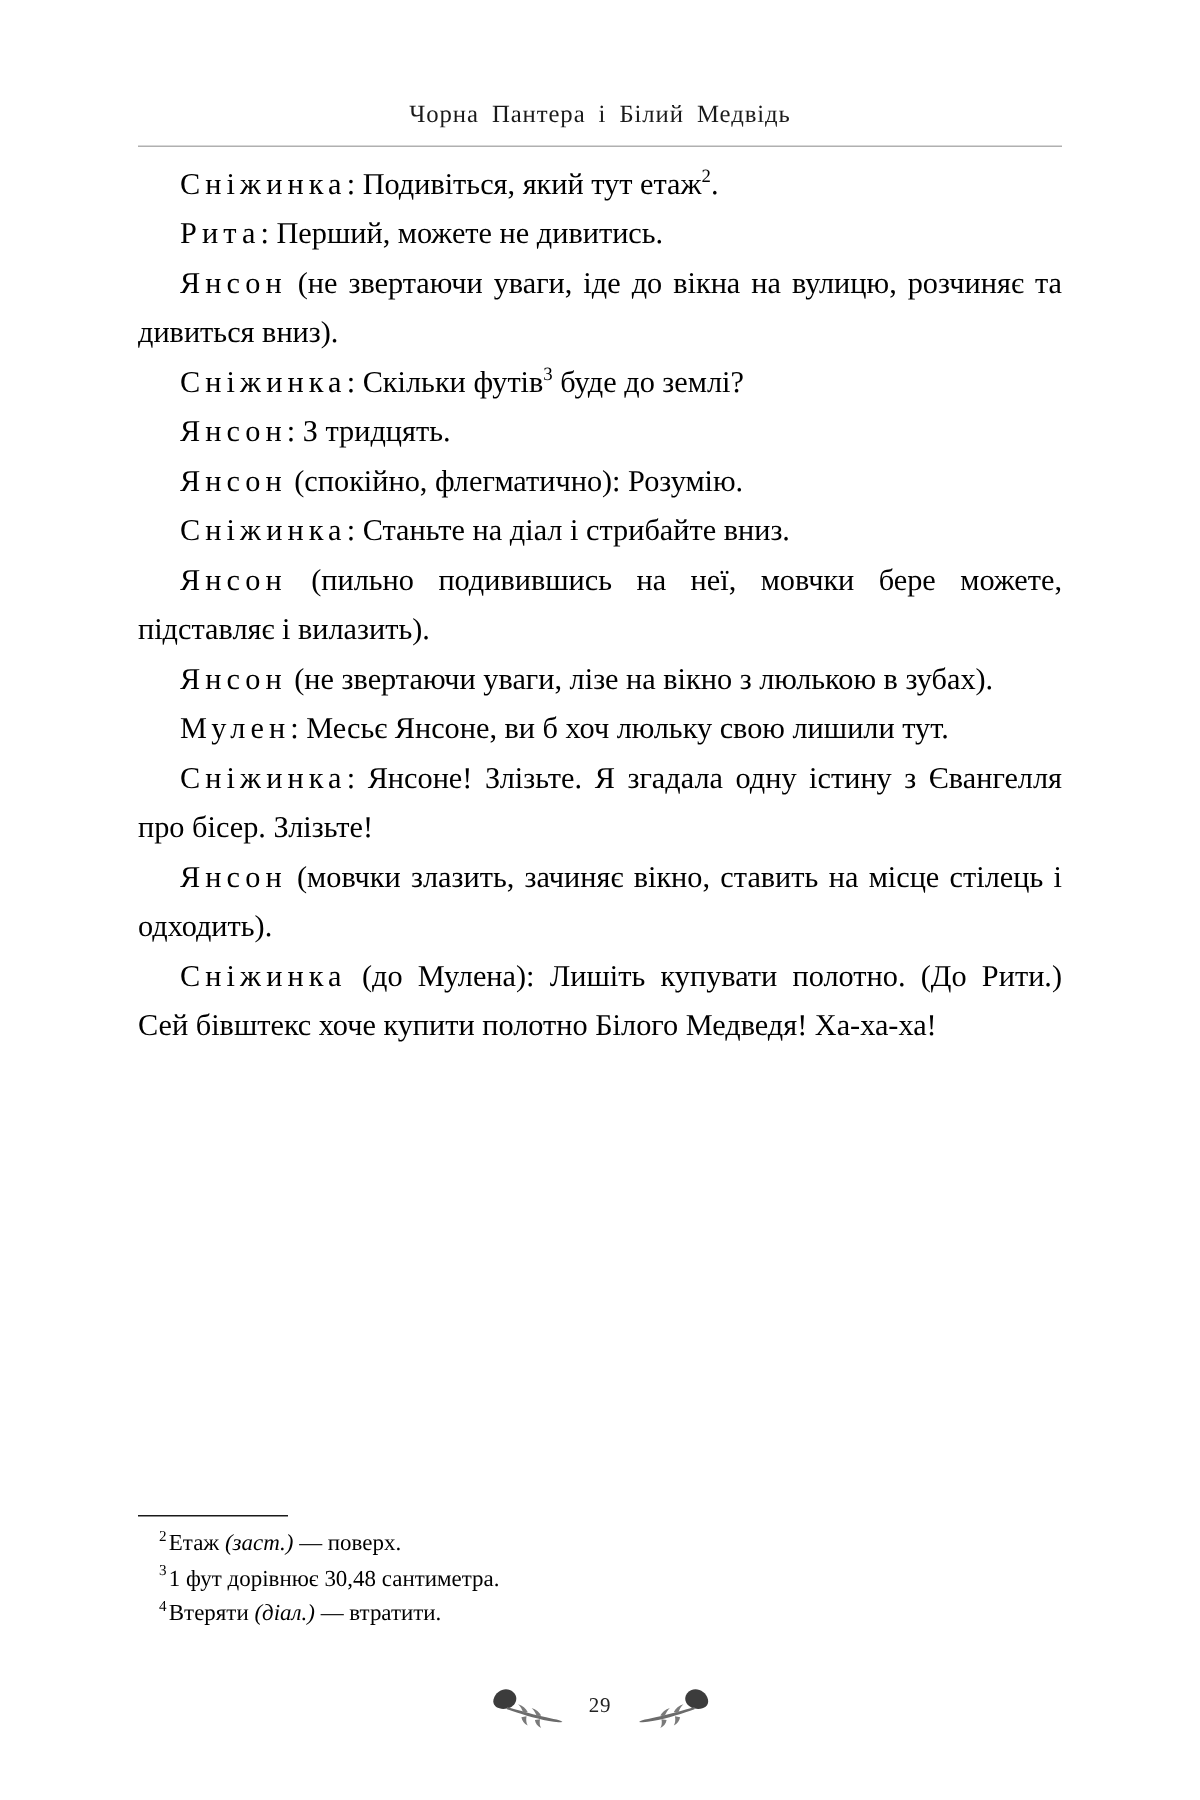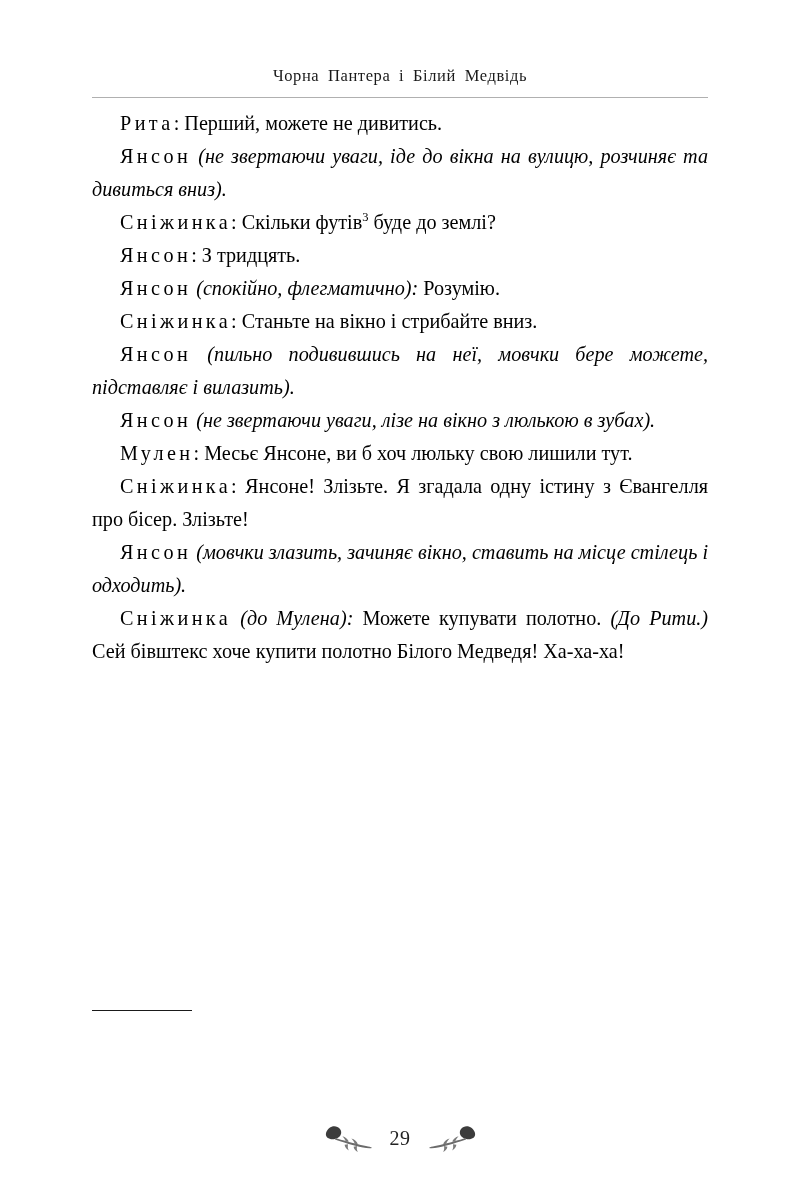--- a/index.html
+++ b/index.html
@@ -58,21 +58,20 @@
     text-align: justify;
     text-indent: 28px;
     text-justify: inter-word;
     hyphens: manual;
   }
 
   .speaker {
     letter-spacing: 3.4px;
   }
   .stage {
-    font-style: italic;
   }
   sup.fn {
     font-size: 0.62em;
     vertical-align: super;
     line-height: 0;
   }
 
   
   .fn-rule {
     position: absolute;
@@ -108,21 +107,21 @@
     position: absolute;
     left: 0;
     top: 1118px;
     width: 800px;
     display: flex;
     align-items: center;
     justify-content: center;
     gap: 14px;
   }
   .folio-num {
-    font-size: 20px;
+    font-size: 14px;
     color: #222;
     letter-spacing: 0.5px;
   }
   .orn {
     width: 54px;
     height: 32px;
     display: block;
   }
   .orn.flip { transform: scaleX(-1); }
 </style>
@@ -130,36 +129,43 @@
 <body>
 
 <div class="page">
 
   <div class="running-head">Чорна Пантера і Білий Медвідь</div>
 
   <div class="head-rule"></div>
 
   <div class="body-block">
 
+  <p class="para"><span class="speaker">Сніжинка</span>: <span>Подивіться, який тут етаж</span><sup class="fn">2</sup>.</p>
       <p class="para"><span class="speaker">Рита</span>: <span>Перший, можете не дивитись.</span></p>
       <p class="para"><span class="speaker">Янсон</span> <span class="stage">(не звертаючи уваги, іде до вікна на вулицю, розчиняє та дивиться вниз).</span></p>
       <p class="para"><span class="speaker">Сніжинка</span>: <span>Скільки футів</span><sup class="fn">3</sup> буде до землі?</p>
       <p class="para"><span class="speaker">Янсон</span>: <span>З тридцять.</span></p>
       <p class="para"><span class="speaker">Янсон</span> <span class="stage">(спокійно, флегматично):</span><span> Розумію.</span></p>
-      <p class="para"><span class="speaker">Сніжинка</span>: <span>Станьте на вікно і стрибайте вниз.</span></p>
+      <p class="para"><span class="speaker">Сніжинка</span>: <span>Станьте на діал і стрибайте вниз.</span></p>
       <p class="para"><span class="speaker">Янсон</span> <span class="stage">(пильно подивившись на неї, мовчки бере можете, підставляє і вилазить).</span></p>
       <p class="para"><span class="speaker">Янсон</span> <span class="stage">(не звертаючи уваги, лізе на вікно з люлькою в зубах).</span></p>
       <p class="para"><span class="speaker">Мулен</span>: <span>Месьє Янсоне, ви б хоч люльку свою лишили тут.</span></p>
       <p class="para"><span class="speaker">Сніжинка</span>: <span>Янсоне! Злізьте. Я згадала одну істину з Євангелля про бісер. Злізьте!</span></p>
       <p class="para"><span class="speaker">Янсон</span> <span class="stage">(мовчки злазить, зачиняє вікно, ставить на місце стілець і одходить).</span></p>
-      <p class="para"><span class="speaker">Сніжинка</span>  <span class="stage">(до Мулена):</span><span> Можете купувати полотно. </span><span class="stage">(До Рити.)</span><span> Сей бівштекс хоче купити полотно Білого Медведя! Ха-ха-ха!</span></p>
+      <p class="para"><span class="speaker">Сніжинка</span>  <span class="stage">(до Мулена):</span><span> Лишіть купувати полотно. </span><span class="stage">(До Рити.)</span><span> Сей бівштекс хоче купити полотно Білого Медведя! Ха-ха-ха!</span></p>
     </div>
 
   <div class="fn-rule"></div>
 
+  <div class="footnotes">
+
+  <p class="footnote"><sup>2</sup><span>Етаж </span><span class="it">(заст.)</span><span> — поверх.</span></p>
+      <p class="footnote"><sup>3</sup><span>1 фут дорівнює 30,48 сантиметра.</span></p>
+      <p class="footnote"><sup>4</sup><span>Втеряти </span><span class="it">(діал.)</span><span> — втратити.</span></p>
+    </div>
 
   <div class="folio">
     <span>
       <svg class="orn" viewBox="0 0 54 32" xmlns="http://www.w3.org/2000/svg">
         <path d="M4 11 C6 4, 14 2, 18 7 C21 11, 18 16, 13 17 C8 18, 3 16, 4 11 Z" fill="#3c3c3c"></path>
         <path d="M13 16 C20 18, 30 21, 44 24 C47 24.5, 49 25, 50 26 C47 26.5, 44 26, 41 25.4 C31 23.6, 20 20, 13 17.5 Z" fill="#6b6b6b"></path>
         <path d="M24 20.2 C23 17.5, 22 15.6, 20.4 14.2 C23.4 15.1, 25.6 17, 26.8 19.4 Z" fill="#7a7a7a"></path>
         <path d="M33 22.4 C32 19.8, 31 18, 29.4 16.6 C32.4 17.5, 34.6 19.4, 35.8 21.7 Z" fill="#7a7a7a"></path>
         <path d="M26 22.2 C25.6 24.8, 25.8 26.6, 26.8 28.4 C24.4 27.2, 23 25.2, 22.6 22.8 Z" fill="#7a7a7a"></path>
         <path d="M35 24.1 C34.6 26.6, 34.8 28.3, 35.8 30 C33.4 28.9, 32 27 31.6 24.7 Z" fill="#7a7a7a"></path>

